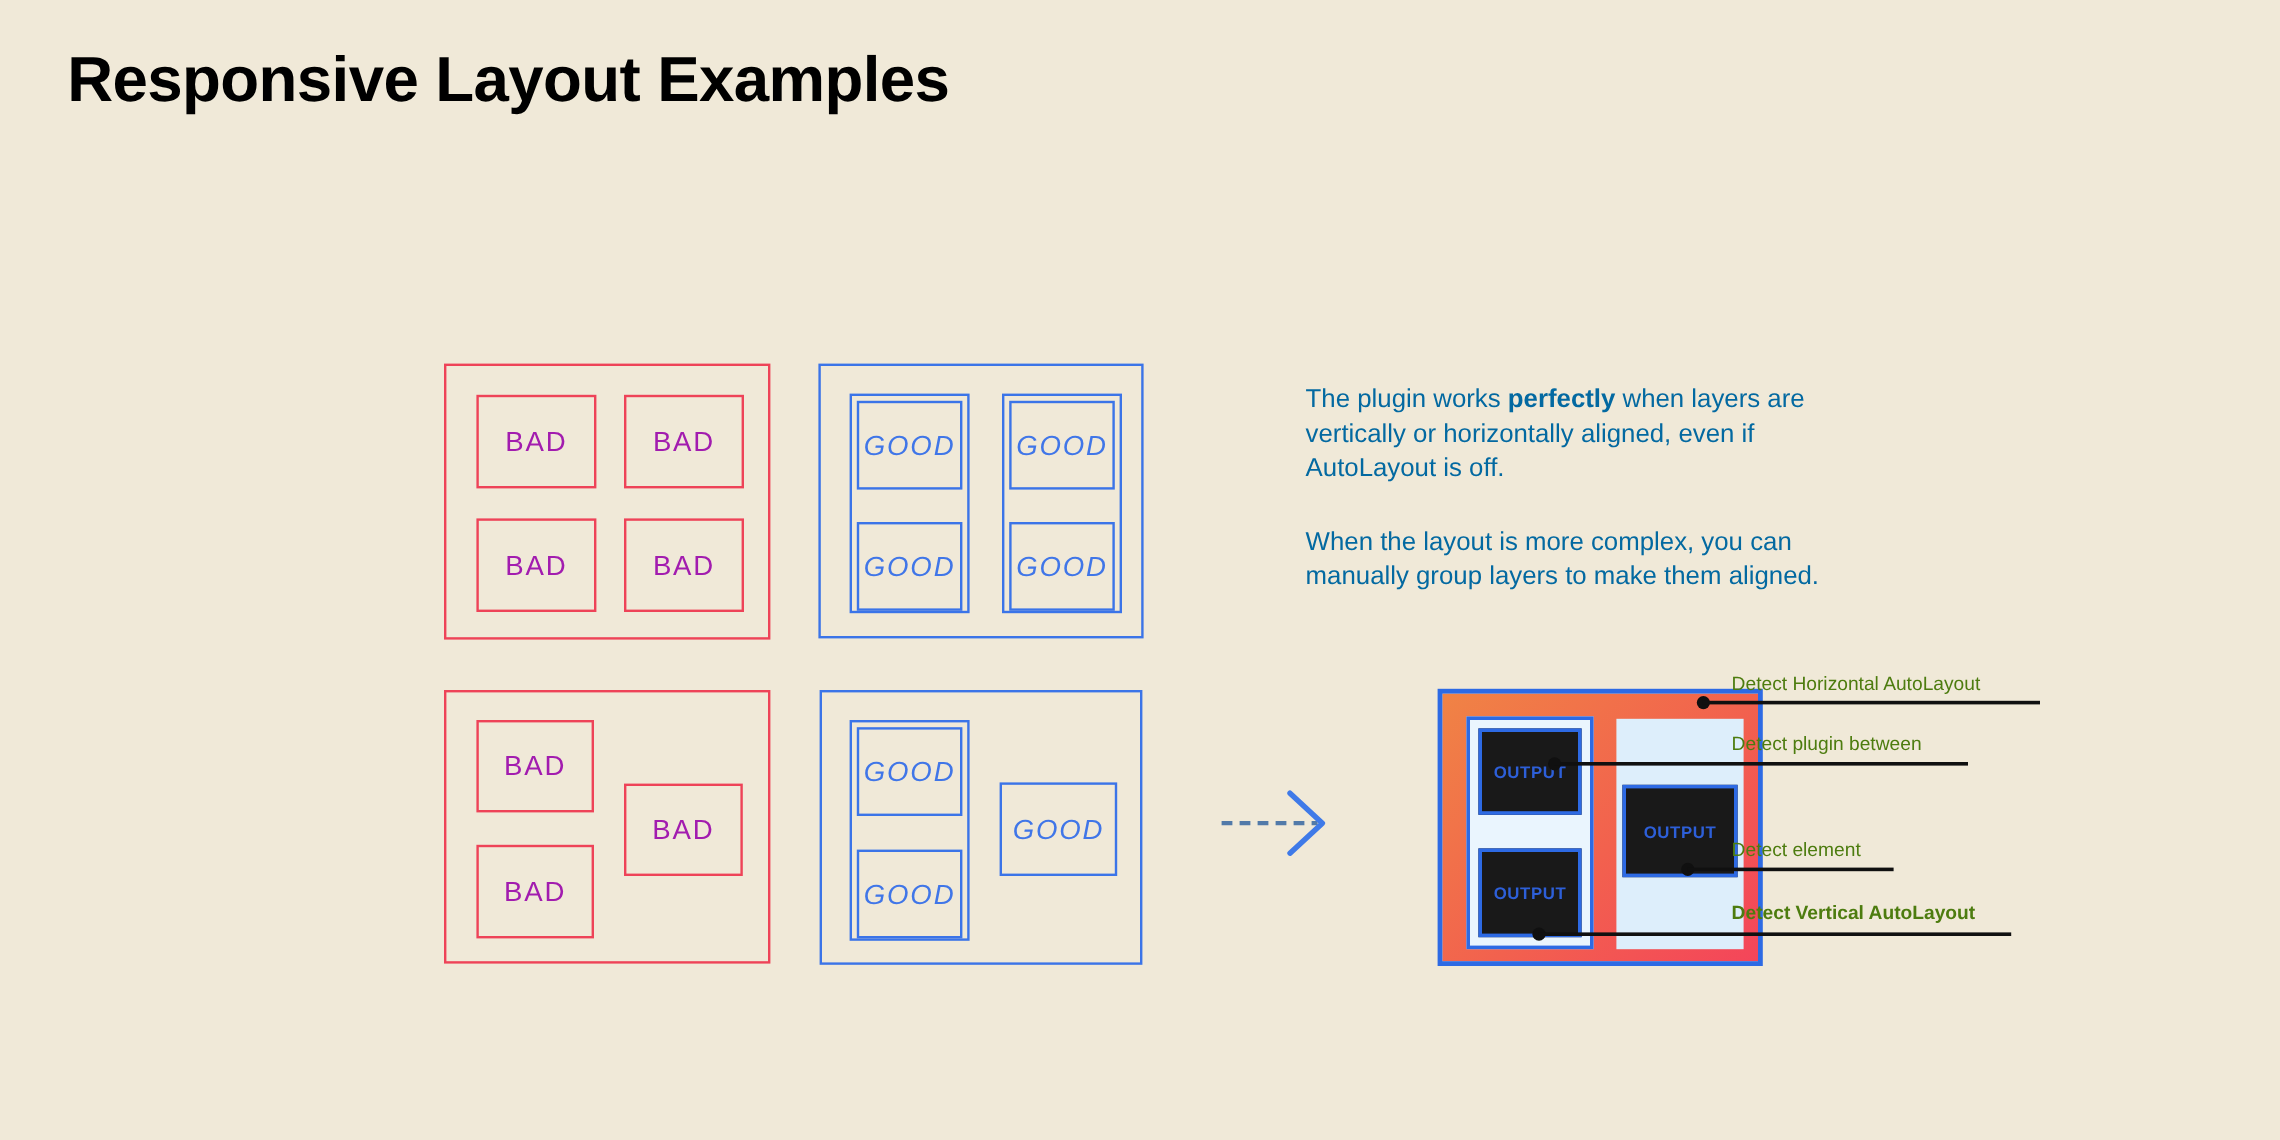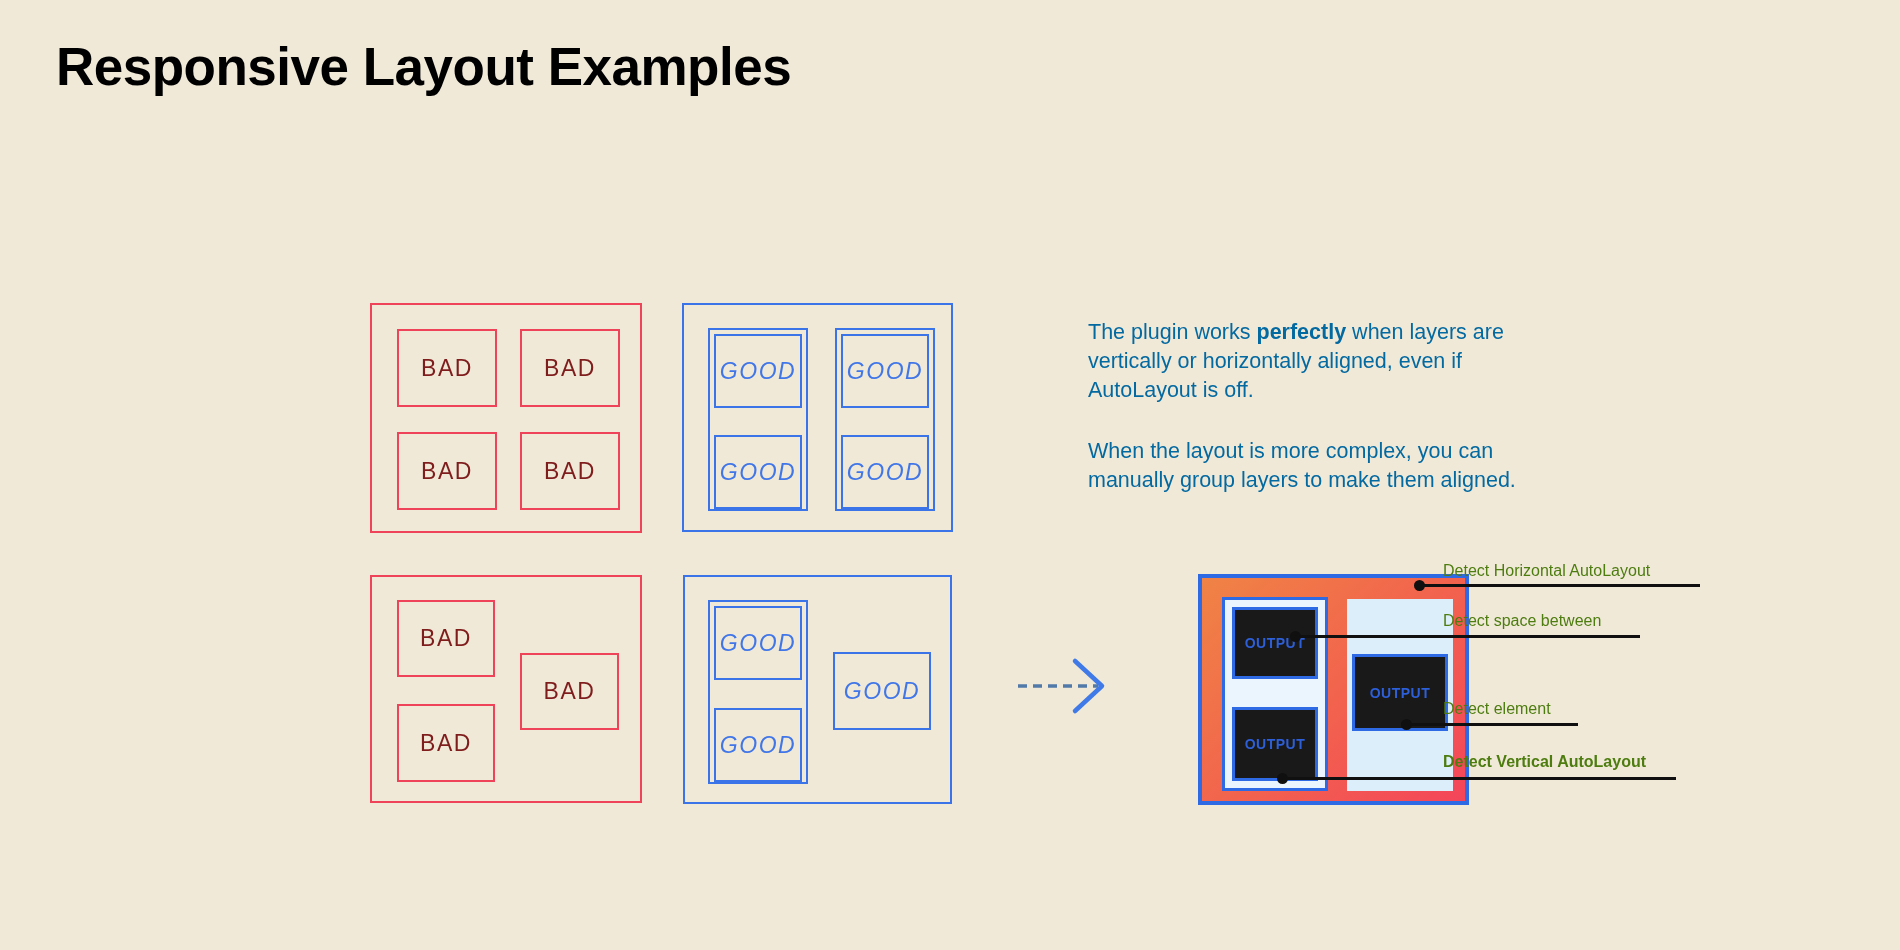--- a/index.html
+++ b/index.html
@@ -22,21 +22,21 @@
 
   
   .group { position:absolute; }
   .red-border { border:2px solid #ee4358; }
   .blue-border { border:2px solid #3b74e8;font-style:italic; }
   .cell {
     position:absolute;
     display:flex; align-items:center; justify-content:center;
     font-size:23px; font-weight:500; letter-spacing:1.5px;
   }
-  .bad-cell  { border:2px solid #ee4358; color:#7f1d1d; }
+  .bad-cell  { border:2px solid #ee4358; color:#a21caf; }
   .good-cell { border:2px solid #3b74e8; color:#4076e8; }
   .good-wrap { position:absolute; border:2px solid #3b74e8; }
 
   
   #bad-group-1 { left:370px; top:303px; width:272px; height:230px; }
   #bad-group-1 .c1 { left:25px;  top:24px;  width:100px; height:78px; }
   #bad-group-1 .c2 { left:148px; top:24px;  width:100px; height:78px; }
   #bad-group-1 .c3 { left:25px;  top:127px; width:100px; height:78px; }
   #bad-group-1 .c4 { left:148px; top:127px; width:100px; height:78px; }
 
@@ -206,21 +206,21 @@
       </div>
   </div>
 </div>
 
 <div class="callout-dot" id="dot-1"></div>
 <div class="callout-line" id="line-1"></div>
 <div class="callout-label" id="lab-1">Detect Horizontal AutoLayout</div>
 
 <div class="callout-dot" id="dot-2"></div>
 <div class="callout-line" id="line-2"></div>
-<div class="callout-label" id="lab-2">Detect space between</div>
+<div class="callout-label" id="lab-2">Detect plugin between</div>
 
 <div class="callout-dot" id="dot-3"></div>
 <div class="callout-line" id="line-3"></div>
 <div class="callout-label" id="lab-3">Detect element</div>
 
 <div class="callout-dot" id="dot-4"></div>
 <div class="callout-line" id="line-4"></div>
 <div class="callout-label" id="lab-4">Detect Vertical AutoLayout</div>
 
 </body></html>

